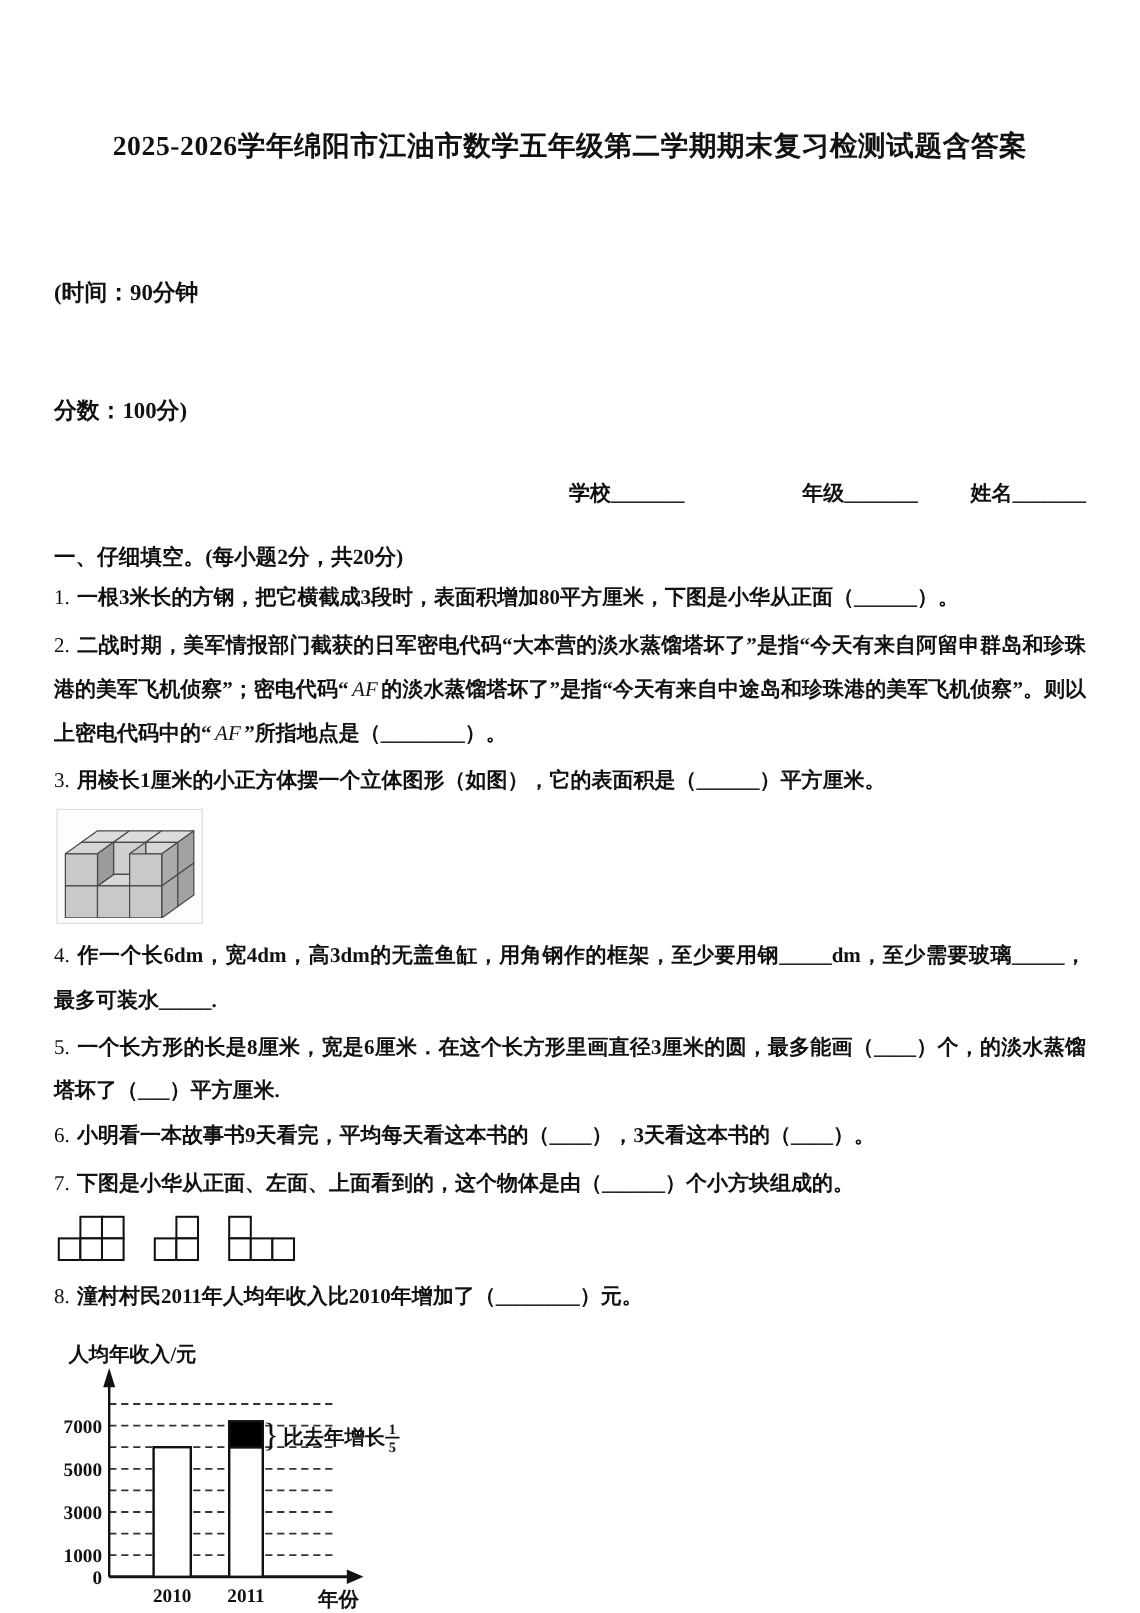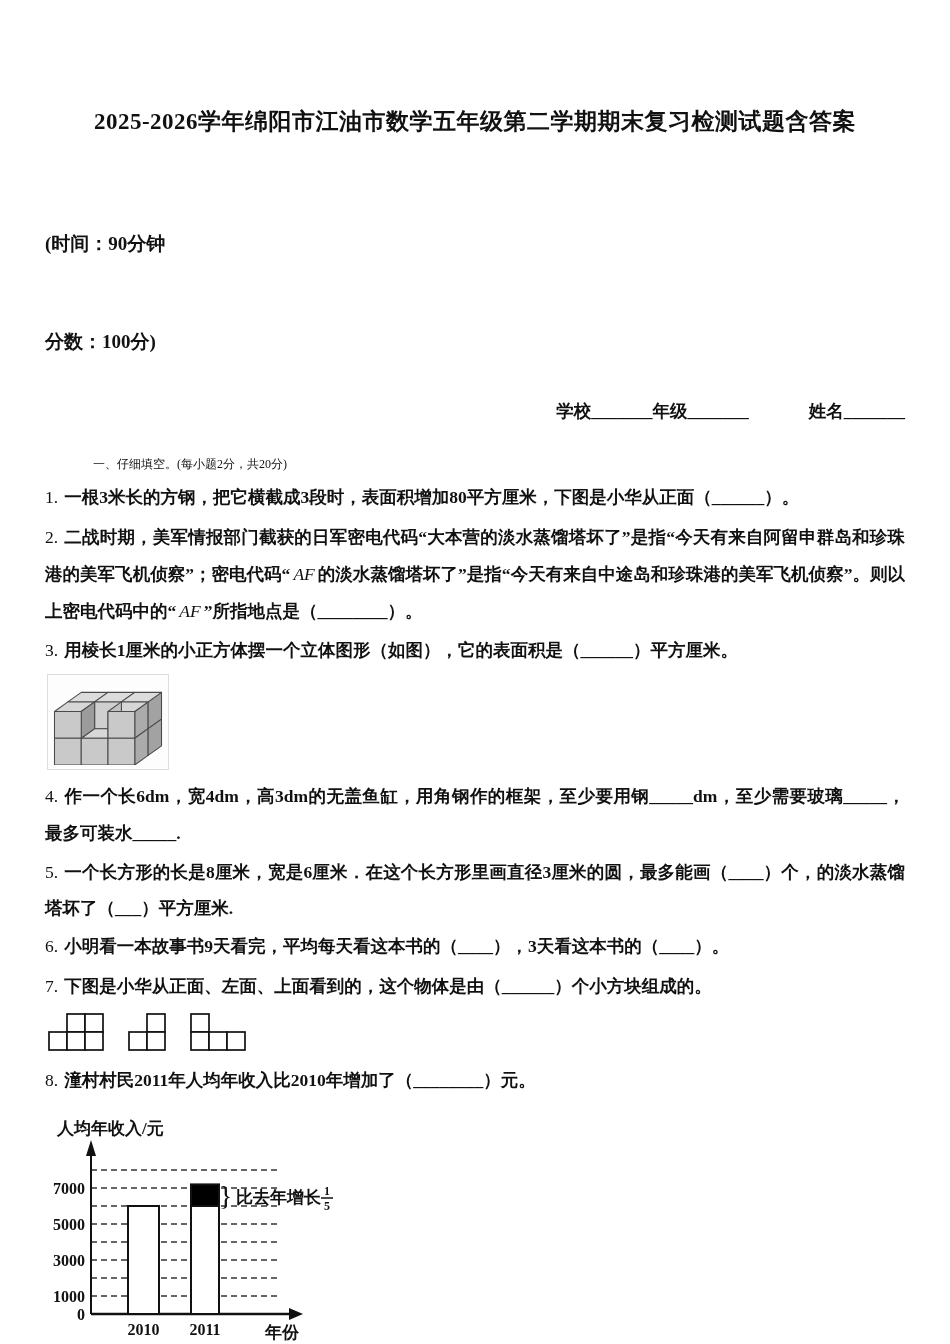--- a/index.html
+++ b/index.html
@@ -3,23 +3,23 @@
 <meta charset="utf-8">
 <style>
   html,body{margin:0;padding:0;background:#fff;}
   body{width:950px;height:1344px;overflow:hidden;
        font-family:"Liberation Serif","DejaVu Serif",serif;color:#111;}
   .page{padding:0 45px;box-sizing:border-box;width:950px;height:1140px;}
   .title{padding-top:106px;text-align:center;font-size:23px;font-weight:700;letter-spacing:.5px;}
   .meta{margin-top:94px;display:flex;justify-content:center;gap:72px;
         font-size:19px;font-weight:700;flex-direction:column;}
   .fields{margin-top:44px;display:flex;justify-content:flex-end;font-size:17.5px;font-weight:700;}
-  .fields .f2{}
-  .fields .f3{margin-left:60px;}
-  .sec-head{margin-top:28px;font-size:12px;font-weight:400;line-height:26px;margin-left:48px;}
+  .fields .f2{margin-left:98px;}
+  .fields .f3{margin-left:44px;}
+  .sec-head{margin-top:28px;font-size:18px;font-weight:700;line-height:26px;}
   .q{margin:0;font-size:17.5px;font-weight:700;line-height:36px;text-align:justify;}
   .q .qnum{font-weight:400;font-family:"Liberation Serif",serif;margin-right:6px;}
   .q .af{font-style:italic;font-weight:400;font-family:"Liberation Serif",serif;padding:0 3px;}
   .q1{margin-top:2px;}
   .q2{margin-top:4px;line-height:37px;}
   .q3{margin-top:2px;}
   .q4{margin-top:8px;line-height:37px;}
   .q5{margin-top:2px;line-height:36px;}
   .q6{margin-top:2px;}
   .q7{margin-top:4px;}

